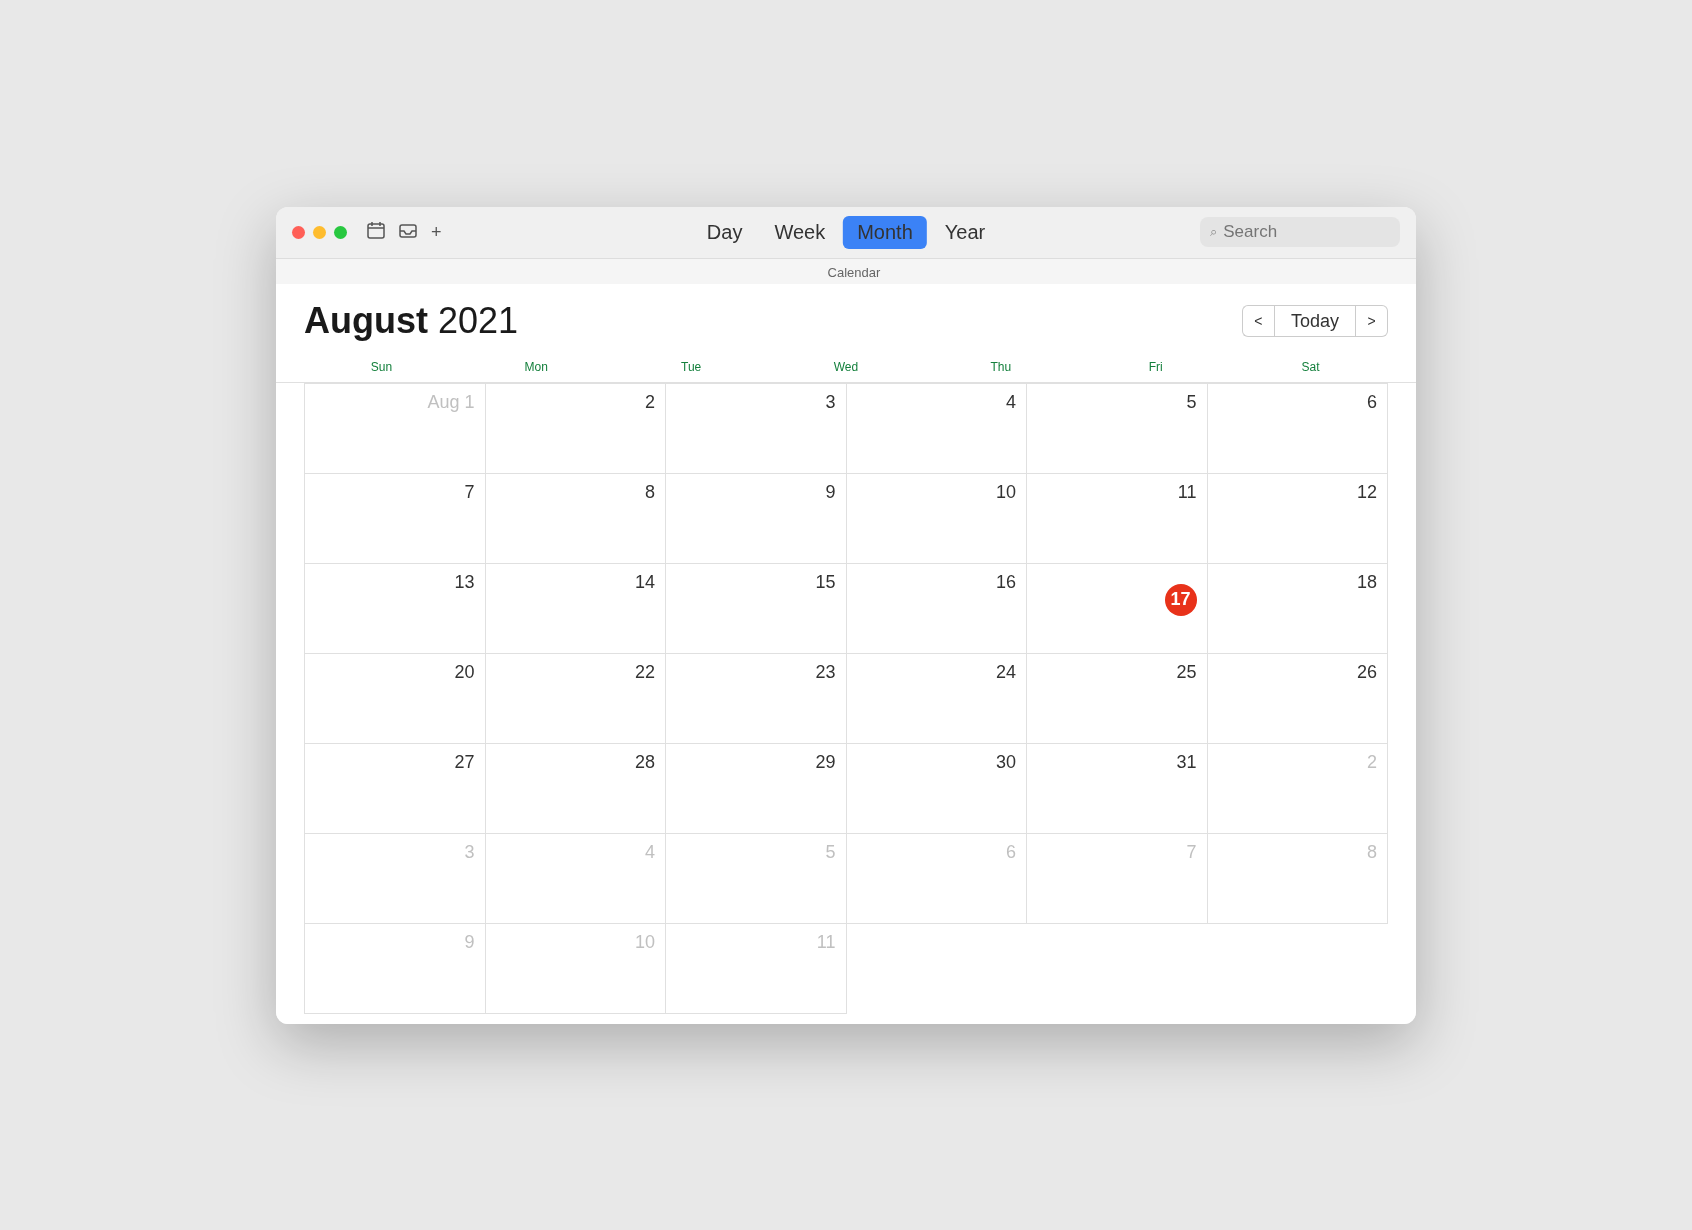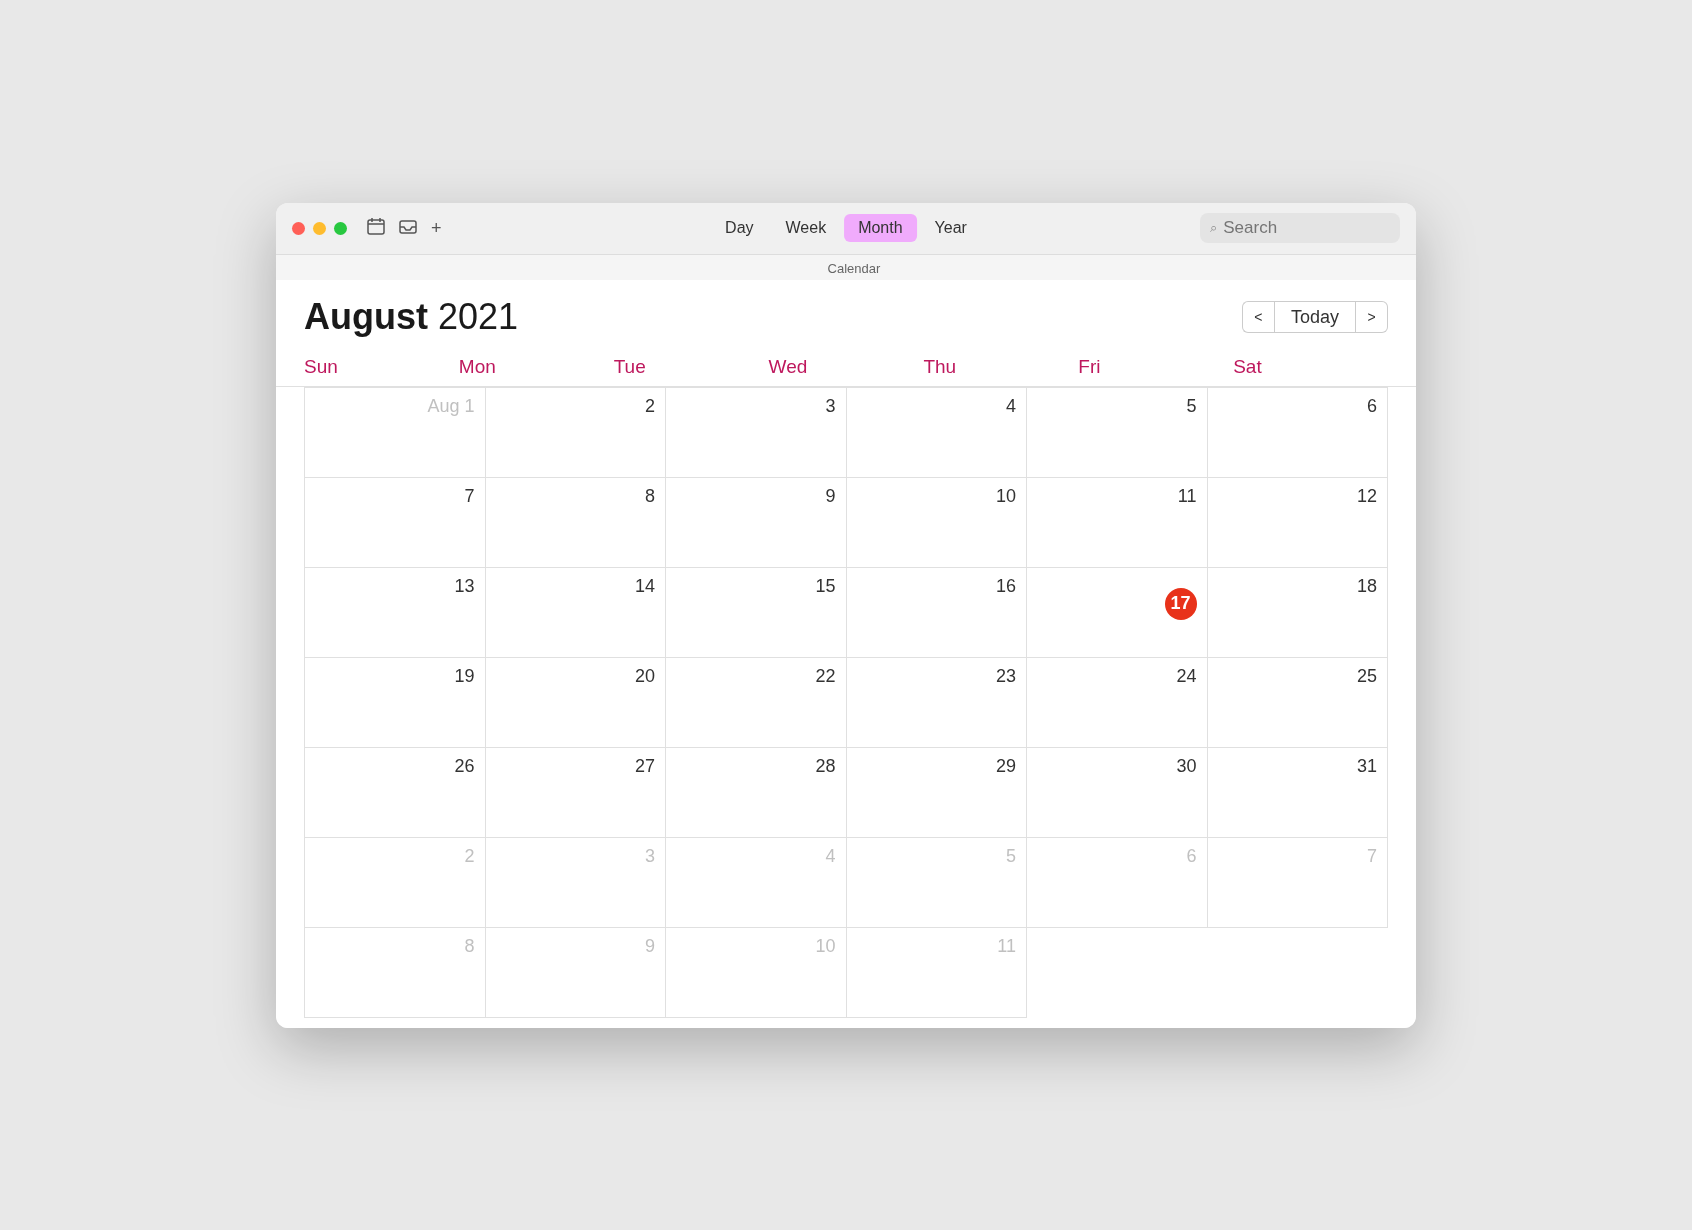--- a/index.html
+++ b/index.html
@@ -53,27 +53,27 @@
       transform: translateX(-50%);
       display: flex;
       gap: 4px;
       align-items: center;
     }
     .view-btn {
       padding: 5px 14px;
       border: none;
       background: transparent;
       border-radius: 6px;
-      font-size: 16px;
+      font-size: 20px;
       color: #333;
       cursor: pointer;
       font-family: inherit;
     }
     .view-btn.active {
-      background: #f0abfc;
+      background: #3b82f6;
       font-weight: 500;
     }
     .titlebar-right {
       margin-left: auto;
       display: flex;
       align-items: center;
     }
     .search-box {
       display: flex;
       align-items: center;
@@ -150,23 +150,24 @@
     }
     
     .day-headers {
       display: grid;
       grid-template-columns: repeat(7, 1fr);
       border-bottom: 1px solid #e0e0e0;
       padding: 0 28px;
       background: #fff;
     }
     .day-header {
+      text-align: center;
       padding: 8px 0;
-      font-size: 19px;
-      color: #be185d;
+      font-size: 12px;
+      color: #15803d;
       font-weight: 400;
     }
     
     .calendar-grid {
       display: grid;
       grid-template-columns: repeat(6, 1fr);
       grid-template-rows: repeat(6, 1fr);
       border-left: 1px solid #e0e0e0;
       border-top: 1px solid #e0e0e0;
       margin: 0 28px;
@@ -325,23 +326,20 @@
         <div class="cal-cell">
           <span class="day-num">16</span>
         </div>
         <div class="cal-cell">
           <span class="day-num today-circle">17</span>
         </div>
         <div class="cal-cell">
           <span class="day-num">18</span>
         </div>
         <div class="cal-cell">
-          <span class="day-num">19</span>
-        </div>
-        <div class="cal-cell">
           <span class="day-num">20</span>
         </div>
         <div class="cal-cell">
           <span class="day-num">22</span>
         </div>
         <div class="cal-cell">
           <span class="day-num">23</span>
         </div>
         <div class="cal-cell">
           <span class="day-num">24</span>

